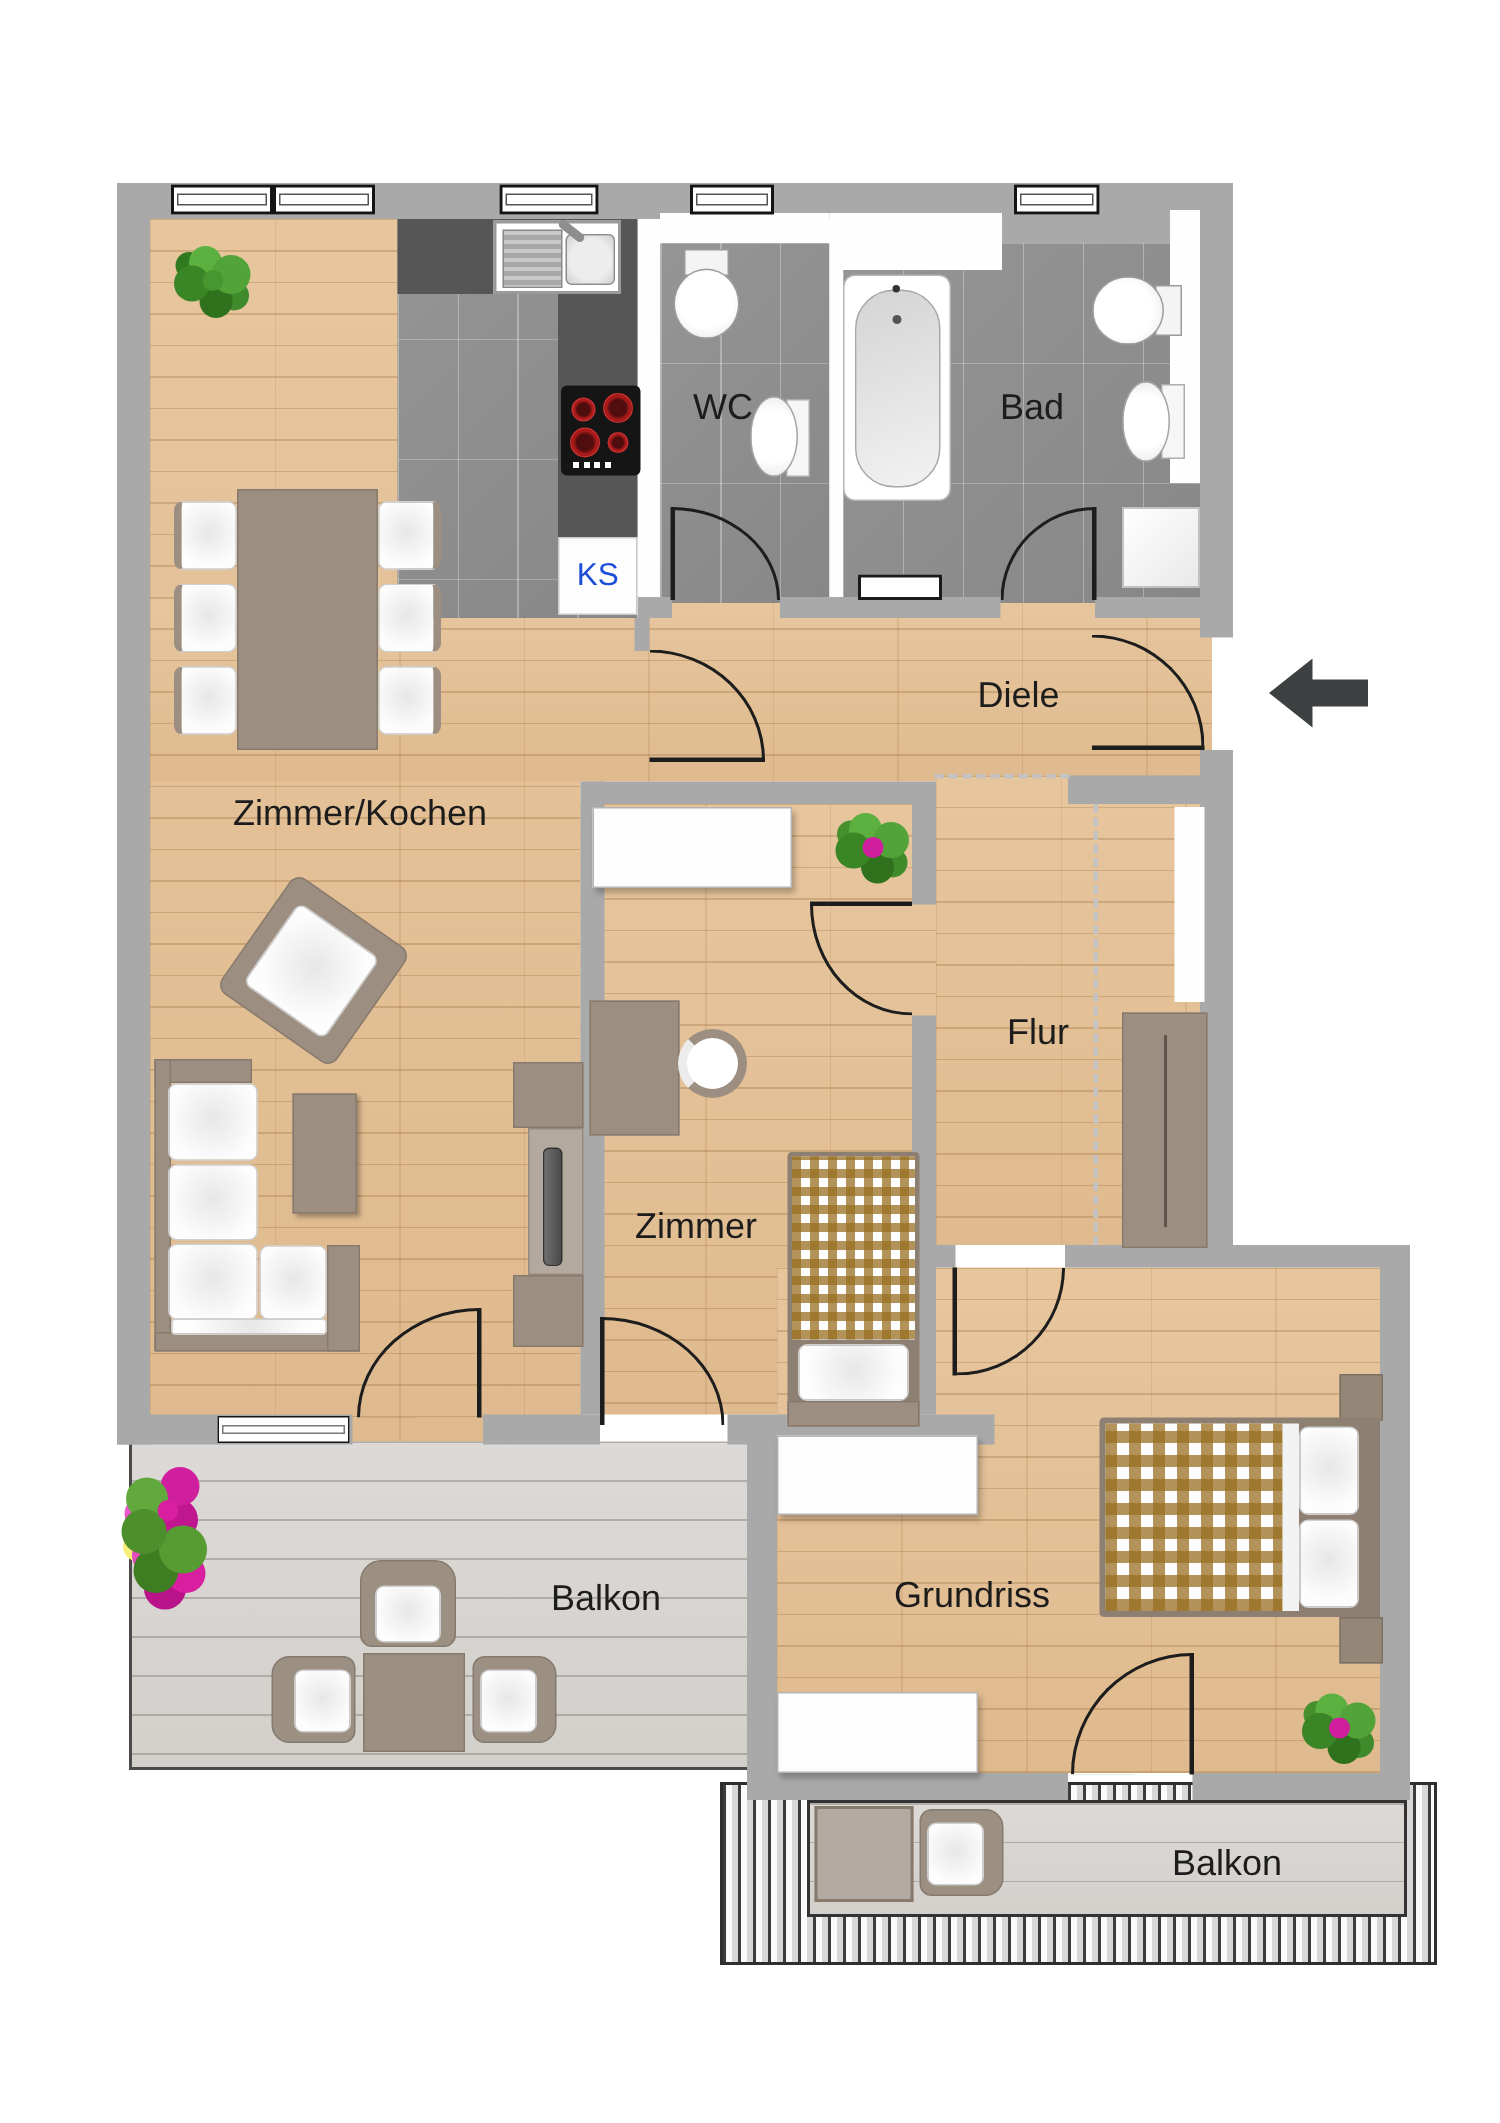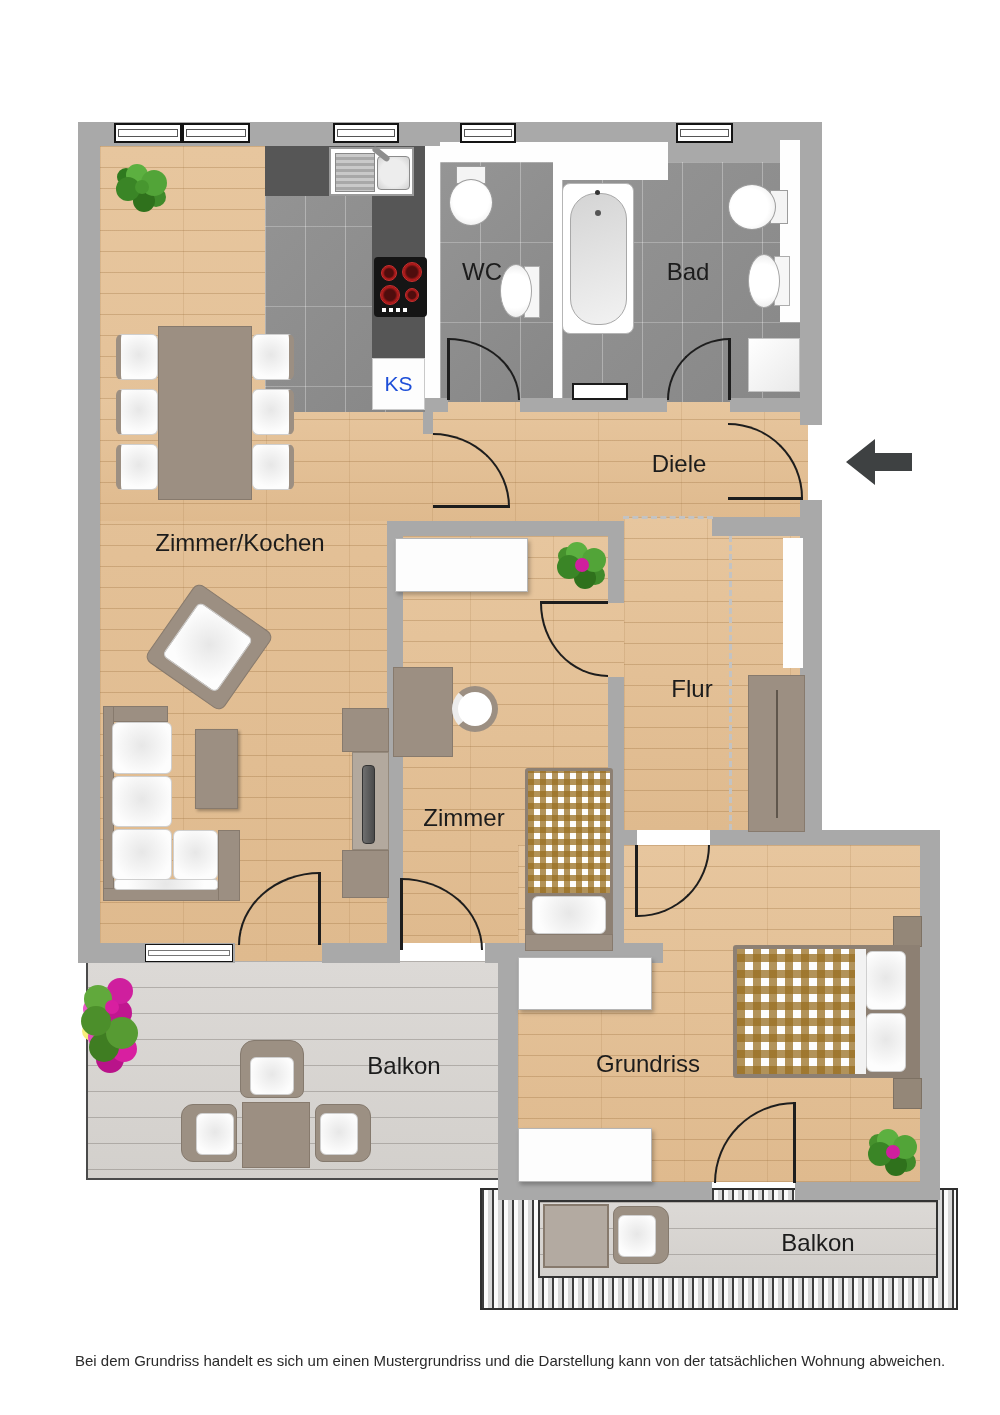--- a/index.html
+++ b/index.html
@@ -252,15 +252,14 @@
   <div class="rlabel" style="left:482px;top:272px;">WC</div>
   <div class="rlabel" style="left:688px;top:272px;">Bad</div>
   <div class="rlabel" style="left:636px;top:464px;margin-left:43px;">Diele</div>
   <div class="rlabel" style="left:240px;top:543px;">Zimmer/Kochen</div>
   <div class="rlabel" style="left:464px;top:818px;">Zimmer</div>
   <div class="rlabel" style="left:692px;top:689px;">Flur</div>
   <div class="rlabel" style="left:648px;top:1064px;">Grundriss</div>
   <div class="rlabel" style="left:404px;top:1066px;">Balkon</div>
   <div class="rlabel" style="left:818px;top:1243px;">Balkon</div>
 
-  <div class="disclaimer">Bei dem Grundriss handelt es sich um einen Mustergrundriss und die Darstellung kann von der tatsächlichen Wohnung abweichen.</div>
 
 </div>
 
 </body></html>

